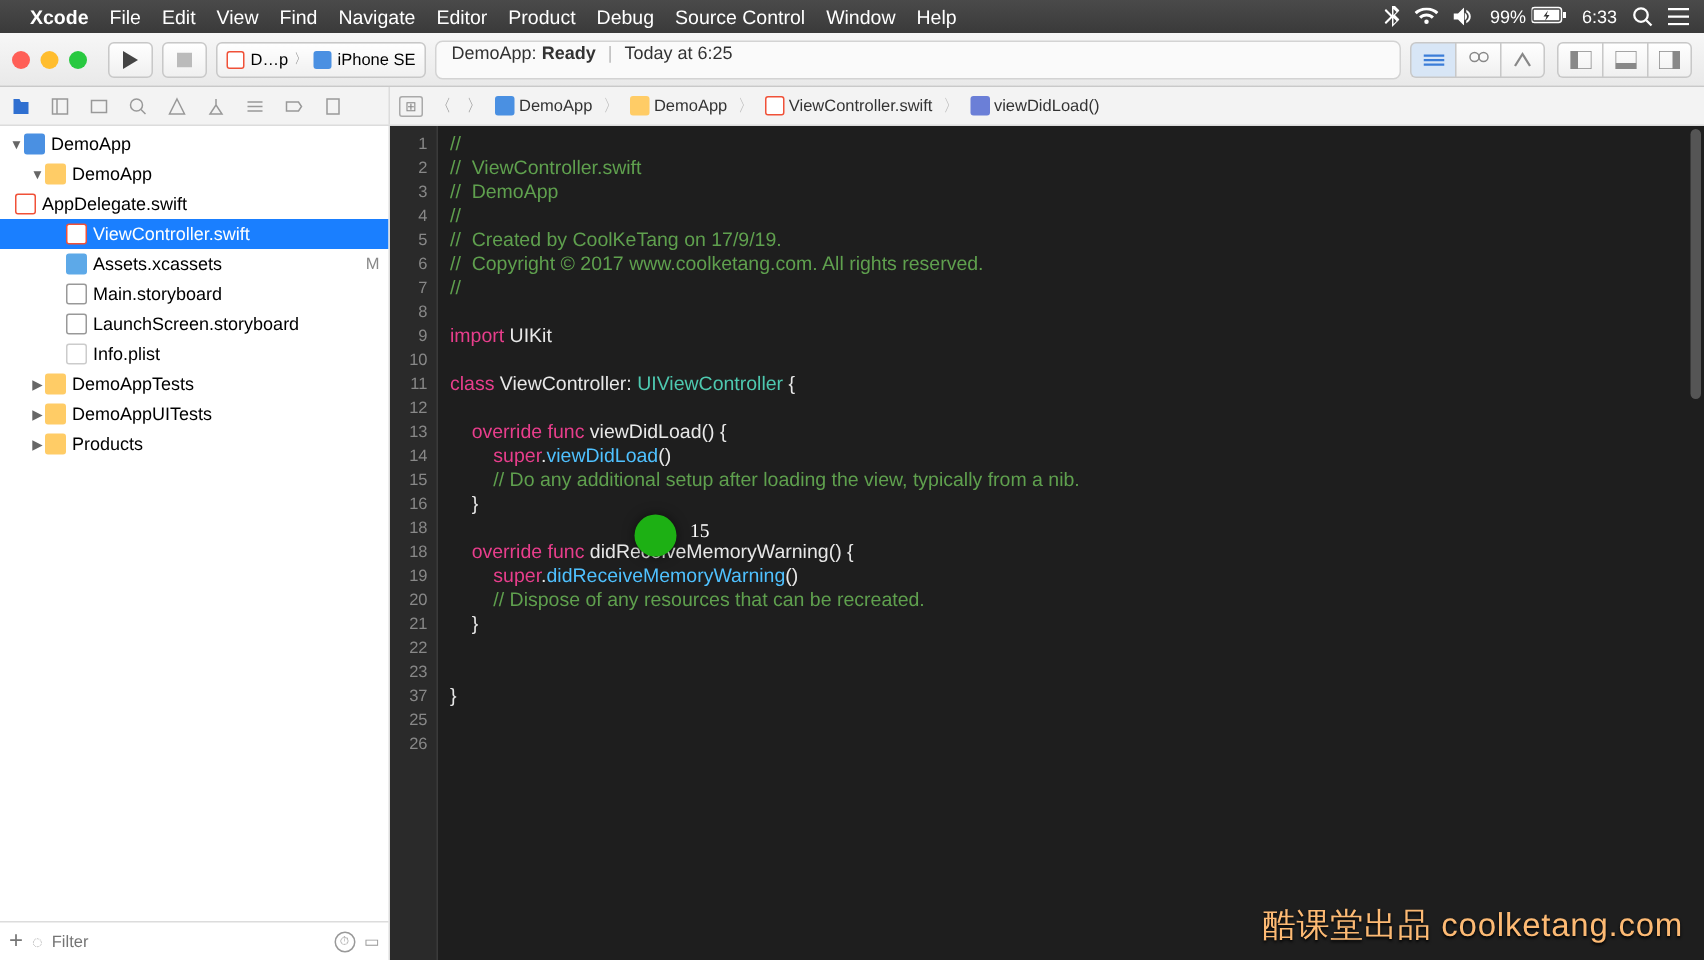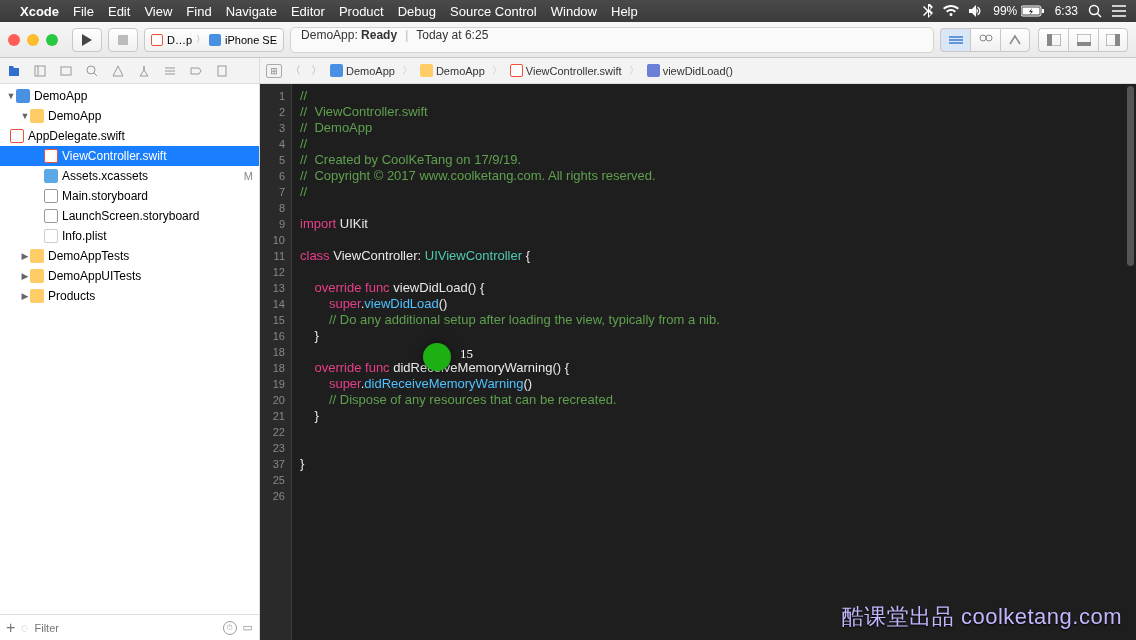--- a/index.html
+++ b/index.html
@@ -4,21 +4,21 @@
 <style>
 * { margin: 0; padding: 0; box-sizing: border-box; font-family: -apple-system, "Helvetica Neue", Arial, sans-serif; }
 body { width: 1136px; height: 640px; overflow: hidden; background: #f6f6f6; position: relative; }
 
 
 .menubar { height: 22px; background: linear-gradient(#4a4a4a,#3a3a3a); color: #fff; display: flex; align-items: center; padding: 0 10px; font-size: 13px; }
 .menubar .apple { font-size: 14px; margin-right: 10px; }
 .menubar .app-name { font-weight: 700; margin-right: 14px; }
 .menubar .mitem { margin-right: 14px; cursor: default; }
 .menubar .spacer { flex: 1; }
-.menubar .right-item { margin-left: 10px; font-size: 12px; display: flex; align-items: center; }
+.menubar .right-item { margin-left: 10px; font-size: 12px; display: flex; }
 .menubar svg { fill: #fff; }
 
 
 .toolbar { height: 36px; background: linear-gradient(#f7f7f7,#e9e9e9); border-bottom: 1px solid #c9c9c9; display: flex; align-items: center; padding: 0 8px; gap: 6px; font-size: 12px; }
 .traffic { display: flex; gap: 7px; margin-right: 8px; }
 .tl { width: 12px; height: 12px; border-radius: 50%; }
 .tl.r { background: #ff5f57; } .tl.y { background: #ffbd2e; } .tl.g { background: #28c940; }
 .tb-btn { height: 24px; min-width: 30px; border: 1px solid #c8c8c8; border-radius: 4px; background: linear-gradient(#fff,#f0f0f0); display: inline-flex; align-items: center; justify-content: center; padding: 0 6px; font-size: 11px; }
 .tb-group { display: flex; }
 .tb-group .tb-btn { border-radius: 0; border-right: none; }
@@ -70,21 +70,21 @@
 .c-type { color: #4ec9b0; }
 .c-func { color: #4fc1ff; }
 .c-plain { color: #e8e8e8; }
 .code-line { height: 16px; }
 
 
 .cursor-dot { position: absolute; width: 28px; height: 28px; background: #1db014; border-radius: 50%; box-shadow: 0 0 8px rgba(0,0,0,.5); display: flex; align-items: center; justify-content: center; }
 .cursor-label { position: absolute; color: #fff; font-size: 13px; font-family: -apple-system; }
 
 
-.watermark { position: absolute; right: 14px; bottom: 8px; color: #c4b5fd; font-size: 22px; text-shadow: 0 1px 2px #000; font-family: "PingFang SC", sans-serif; letter-spacing: .5px; }
+.watermark { position: absolute; right: 14px; bottom: 8px; color: #fdba74; font-size: 22px; text-shadow: 0 1px 2px #000; font-family: "PingFang SC", sans-serif; letter-spacing: .5px; }
 
 .scrollbar-v { position: absolute; right: 2px; top: 2px; width: 7px; height: 180px; background: #555; border-radius: 4px; }
 </style>
 </head>
 <body>
 
 <div class="menubar">
   <span class="apple"></span>
   <span class="app-name">Xcode</span>
   <span class="mitem">File</span>

